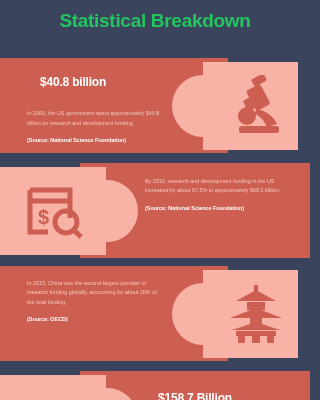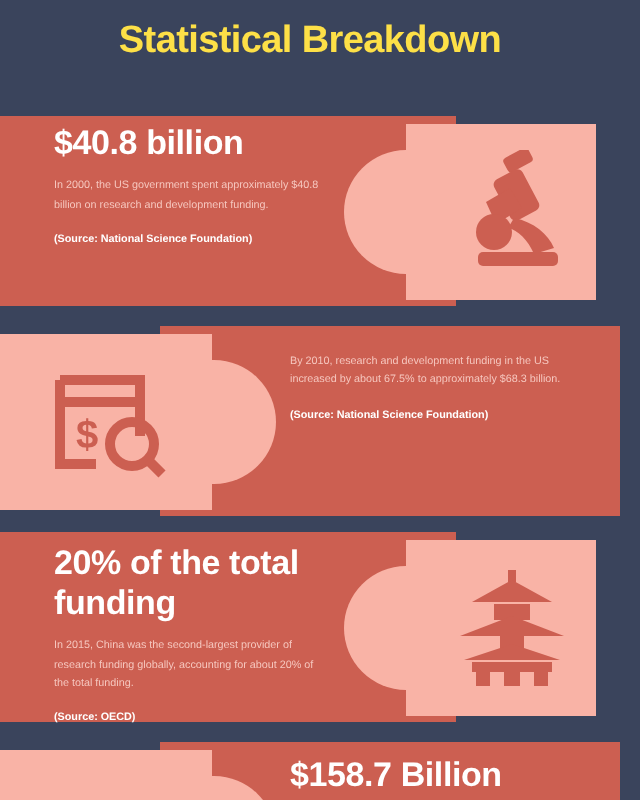--- a/index.html
+++ b/index.html
@@ -30,21 +30,21 @@
     top: 0;
     width: 310px;
     height: 56px;
     text-align: center;
   }
   .title {
     margin: 0;
     padding-top: 11px;
     font-size: 19px;
     font-weight: bold;
-    color: #fde047;
+    color: #22c55e;
     letter-spacing: -0.3px;
     line-height: 1.1;
   }
   .subtitle {
     margin: 0;
     padding-top: 4px;
     font-size: 7.5px;
     font-weight: bold;
     color: #ffffff;
     letter-spacing: 0.1px;
@@ -75,22 +75,22 @@
   }
   .bump.right {
     border-top-right-radius: 31px 31px;
     border-bottom-right-radius: 31px 31px;
   }
 
   .text-col {
     position: absolute;
   }
   .stat-heading {
-    margin: 0;
-    font-size: 17px;
+    margin: 13px;
+    font-size: 12px;
     font-weight: bold;
     color: #ffffff;
     line-height: 1.18;
     letter-spacing: -0.2px;
   }
   .stat-body {
     margin: 0;
     padding-top: 7px;
     font-size: 5.4px;
     line-height: 1.75;
@@ -174,21 +174,20 @@
       </svg>
     </div>
   </div>
 
   <div class="block">
     <div class="coral" style="left:0px; top:266px; width:228px; height:95px;"></div>
     <div class="bump left" style="left:172px; top:283px;"></div>
     <div class="pink" style="left:203px; top:270px; width:95px; height:88px;"></div>
 
     <div class="text-col" style="left:27px; top:272px; width:135px;">
-      <h2 class="stat-heading">20% of the total funding</h2>
       <p class="stat-body">In 2015, China was the second-largest provider of research funding globally, accounting for about 20% of the total funding.</p>
       <p class="stat-source">(Source: OECD)</p>
     </div>
 
     <div class="icon-wrap" style="left:225px; top:282px; width:62px; height:64px;">
       <svg width="60" height="60" viewBox="0 0 60 60" aria-hidden="true">
         <g fill="#cc5f51">
           <rect x="28" y="1" width="4" height="6"></rect>
           <path d="M30 6 L50 17 L10 17 Z"></path>
           <rect x="21" y="18" width="18" height="8"></rect>

